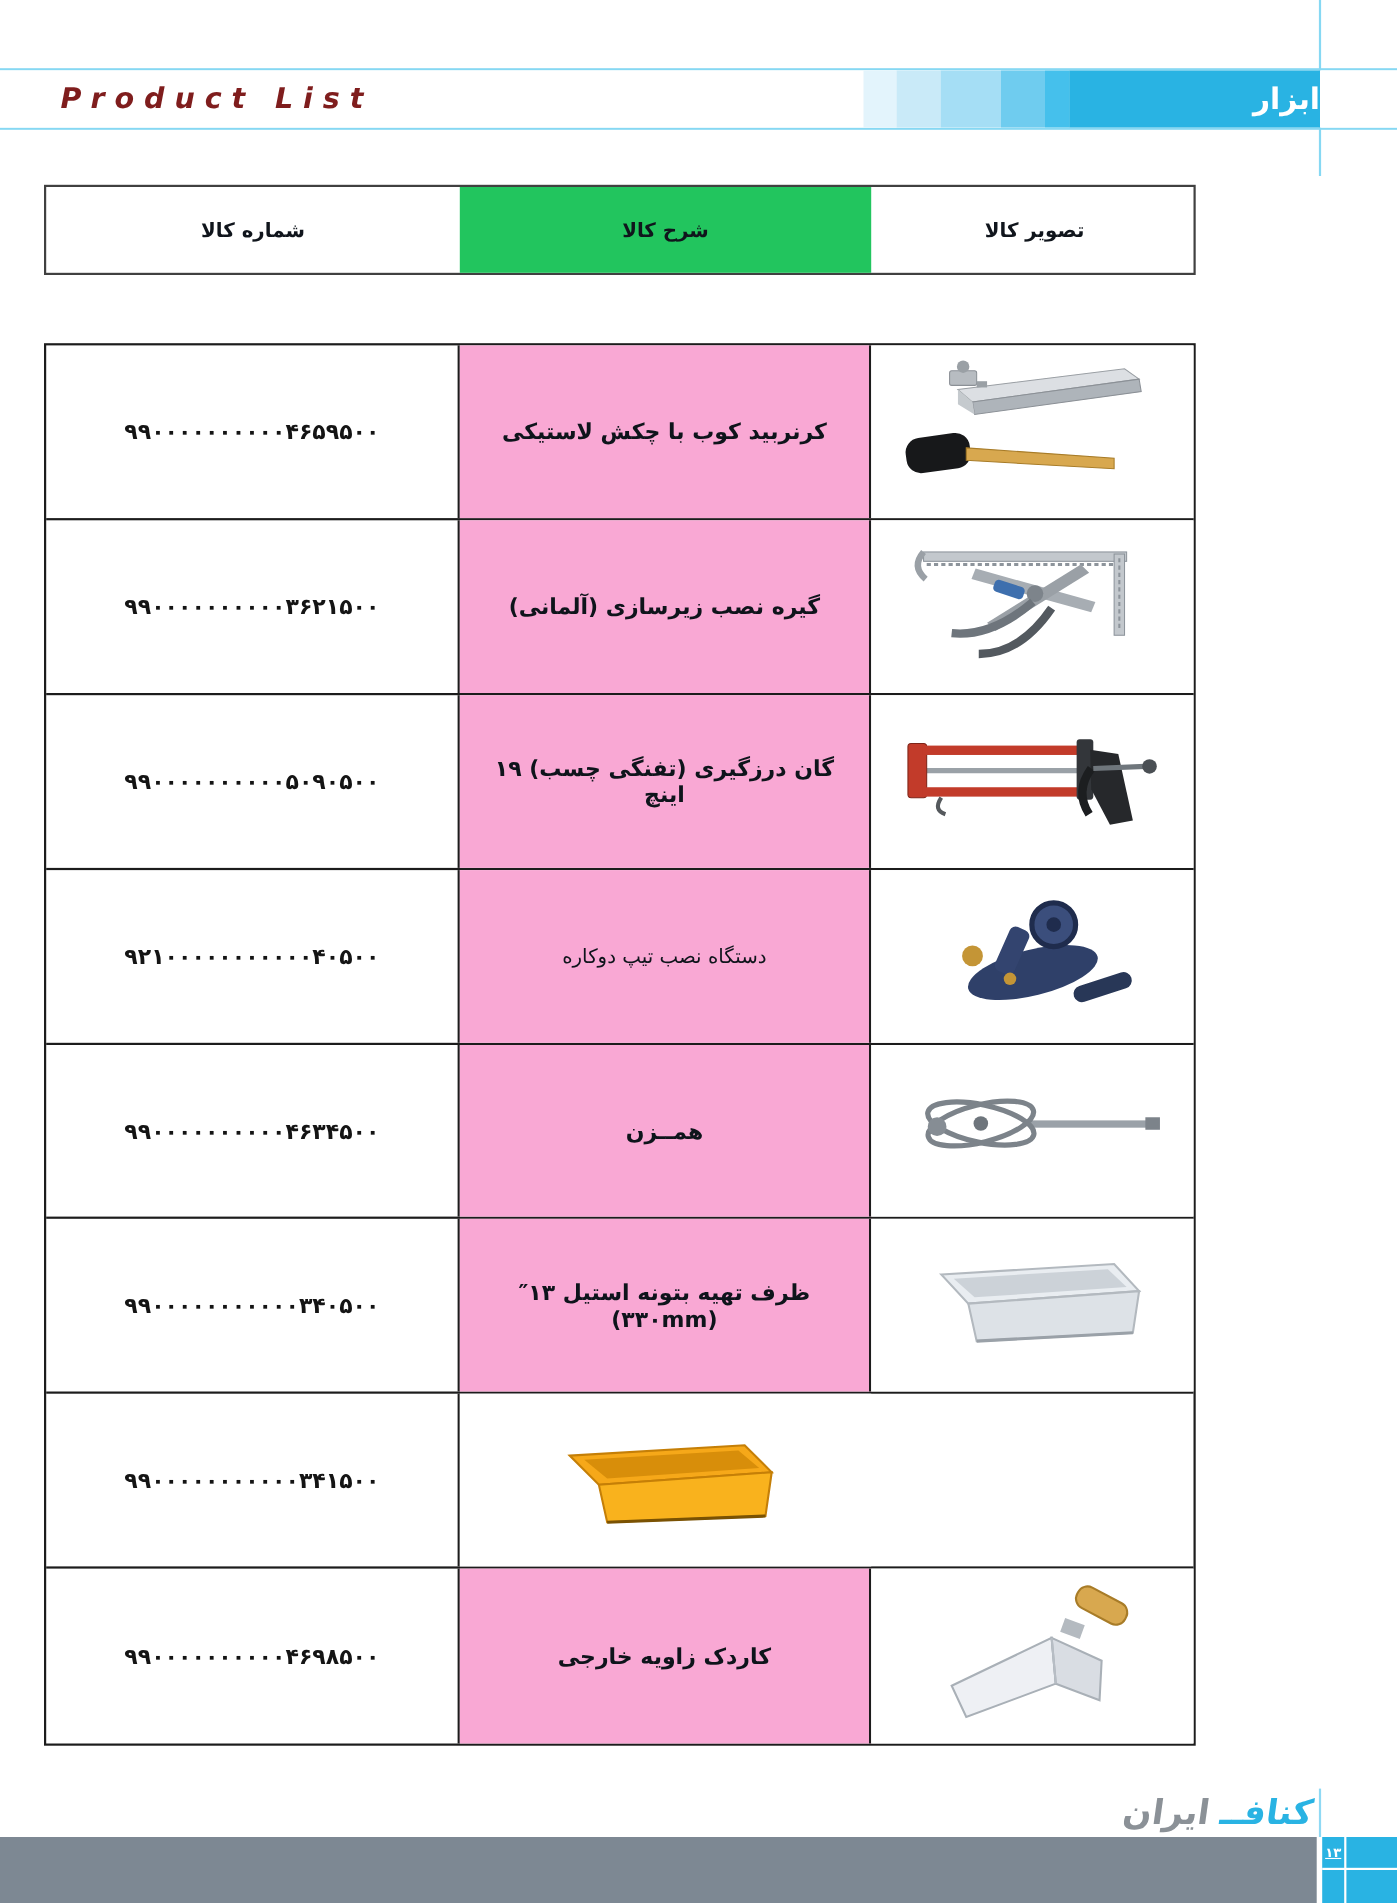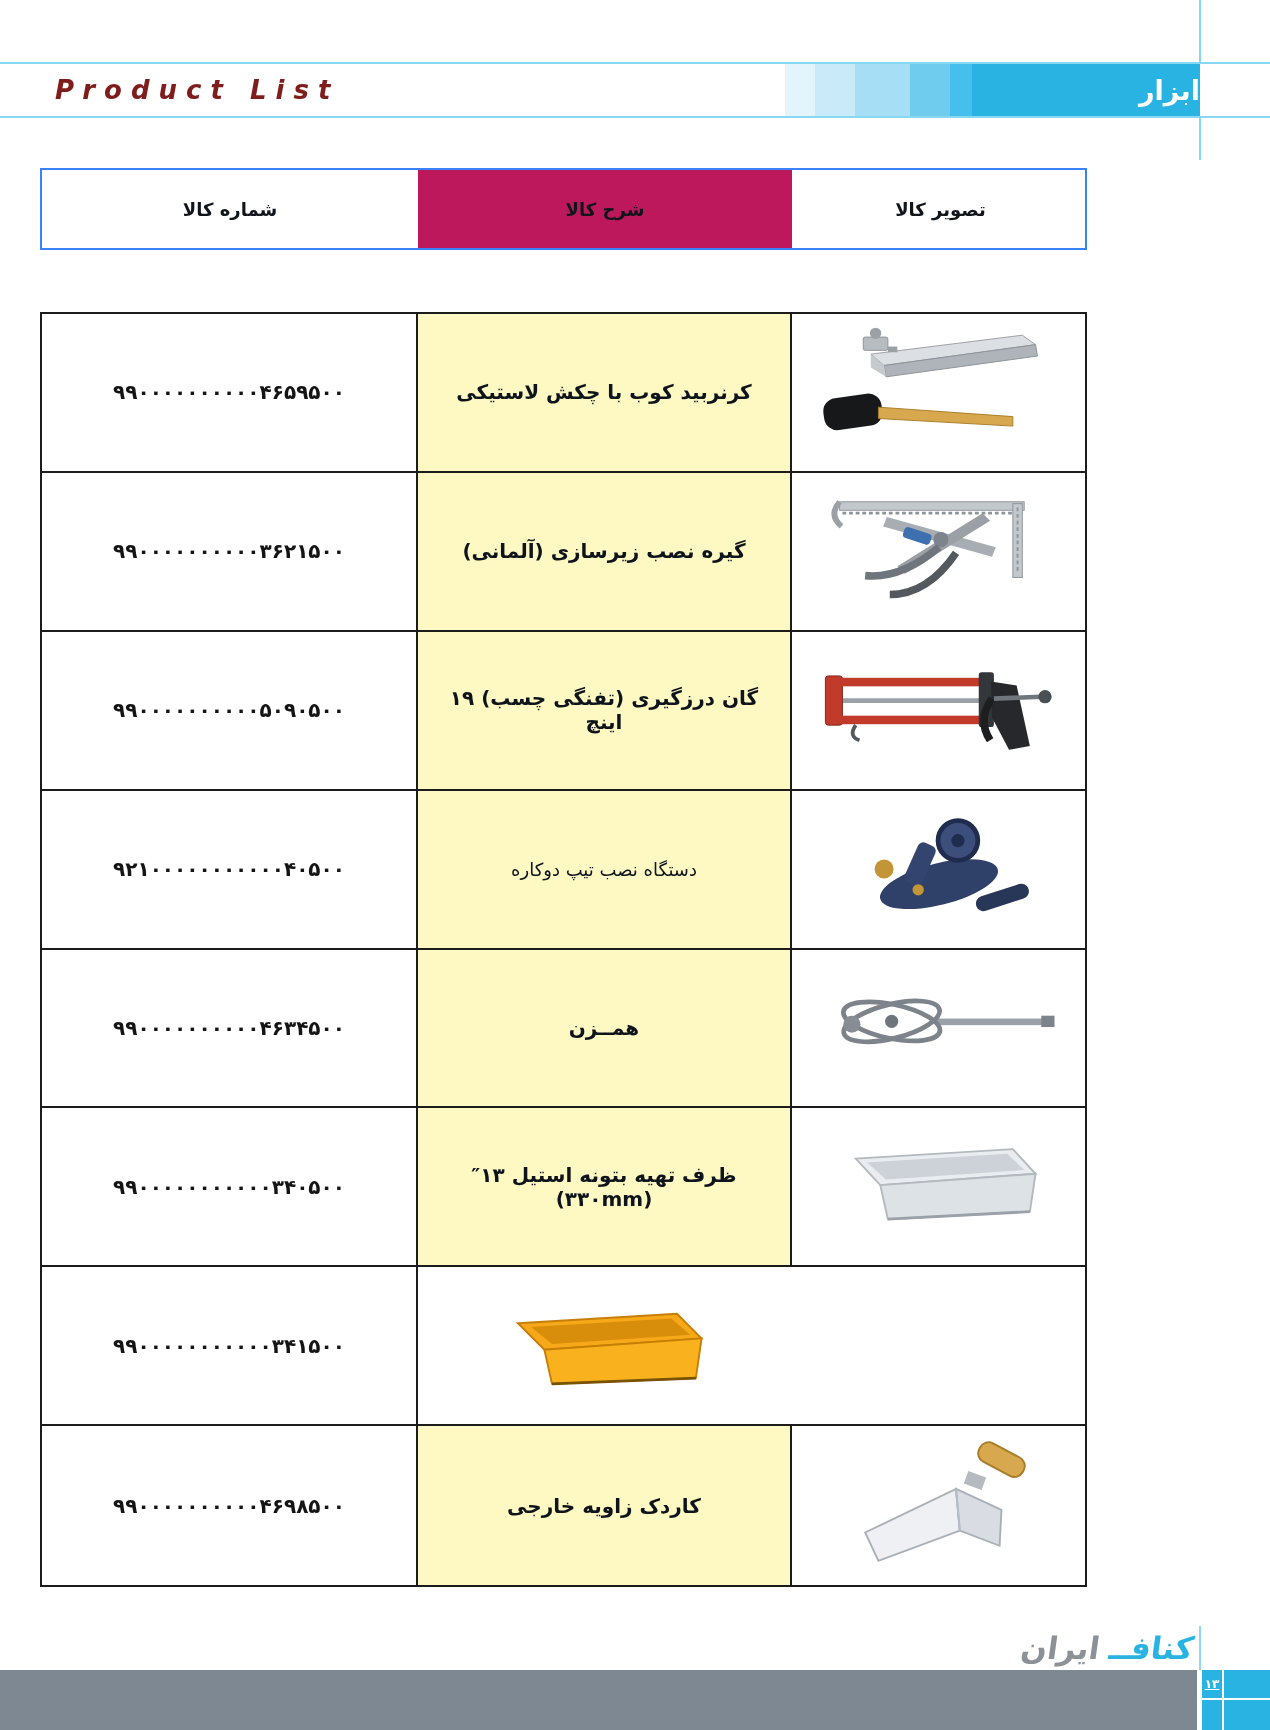--- a/index.html
+++ b/index.html
@@ -11,34 +11,34 @@
   .vline-top{position:absolute;left:1199px;top:0;width:2px;height:160px;background:#86d8f3;}
   .band{position:absolute;left:0;top:64px;width:1270px;height:52px;background:#fff;}
   .ptitle{position:absolute;left:55px;top:64px;height:52px;display:flex;align-items:center;
           font-style:italic;font-weight:bold;font-size:26px;letter-spacing:9px;color:#7f1d1d;}
   .gblock{position:absolute;top:64px;height:52px;}
   .cat-box{position:absolute;left:972px;top:64px;width:228px;height:52px;background:#29b3e3;
            display:flex;align-items:center;justify-content:flex-end;box-sizing:border-box;}
   .cat-box span{color:#fff;font-weight:bold;font-size:27px;direction:rtl;}
 
   
-  .thead{position:absolute;left:40px;top:168px;width:1047px;height:82px;border:2px solid #3b82f6;
+  .thead{position:absolute;left:40px;top:168px;width:1047px;height:82px;border:2px solid #404040;
          box-sizing:border-box;display:grid;grid-template-columns:376px 374px 297px;}
   .thead .cell{display:flex;align-items:center;justify-content:center;font-weight:bold;
                font-size:18px;color:#10151c;direction:rtl;}
-  .thead .c2{background:#be185d;}
+  .thead .c2{background:#22c55e;}
 
   
   .ttable{position:absolute;left:40px;top:312px;width:1047px;height:1275px;border:2px solid #1c1c1c;
           box-sizing:border-box;display:grid;grid-template-rows:repeat(8,1fr);}
   .trow{display:grid;grid-template-columns:376px 374px 293px;border-bottom:2px solid #1c1c1c;}
   .trow:last-child{border-bottom:none;}
   .num-cell{display:flex;align-items:center;justify-content:center;font-weight:bold;font-size:20px;
             letter-spacing:1.5px;color:#141414;border-right:2px solid #1c1c1c;}
-  .desc-cell{background:#fef9c3;display:flex;align-items:center;justify-content:center;
+  .desc-cell{background:#f9a8d4;display:flex;align-items:center;justify-content:center;
              font-weight:bold;font-size:20px;color:#0e141b;direction:rtl;text-align:center;
              border-right:2px solid #1c1c1c;padding:0 14px;box-sizing:border-box;}
   .trow:nth-child(4) .desc-cell{font-weight:400;font-size:18px;}
   .img-cell{display:flex;align-items:center;justify-content:center;background:#fff;}
 
   
   .logo{position:absolute;right:77px;top:1628px;height:40px;display:flex;align-items:center;
         direction:rtl;font-weight:bold;font-size:31px;transform:skewX(-8deg);letter-spacing:1px;}
   .logo .b{color:#29b3e3;}
   .logo .g{color:#8b9197;margin-right:10px;}

